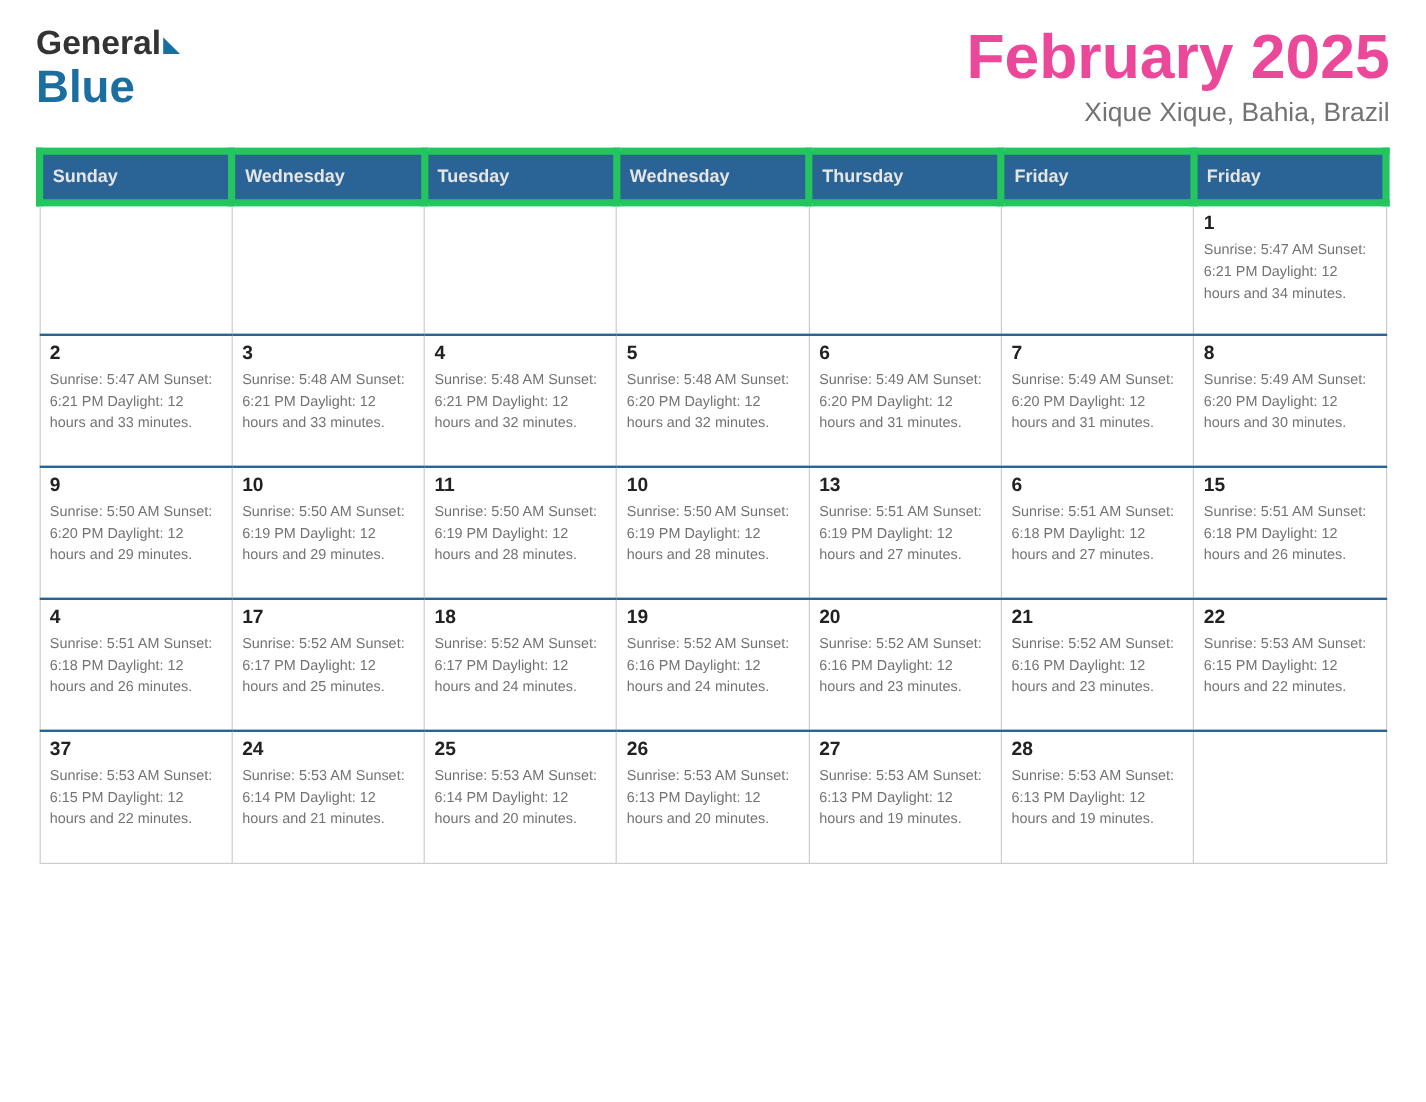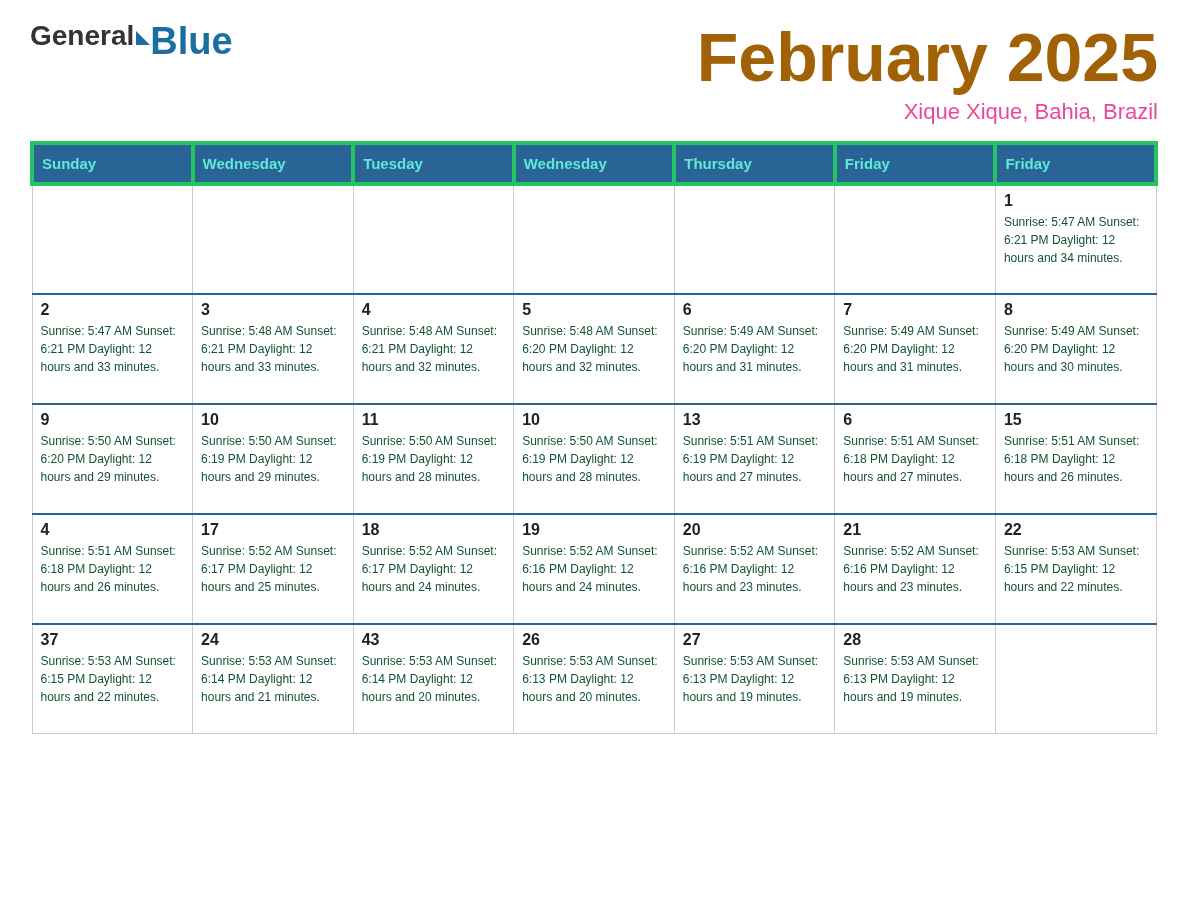--- a/index.html
+++ b/index.html
@@ -11,21 +11,21 @@
       min-height: 918px;
     }
     .header {
       display: flex;
       justify-content: space-between;
       align-items: flex-start;
       margin-bottom: 16px;
     }
     .logo {
       display: flex;
-      flex-direction: row;
+      flex-direction: column;
       align-items: flex-start;
     }
     .logo-text {
       font-size: 28px;
       font-weight: bold;
       color: #333;
       display: flex;
       align-items: center;
     }
     .logo-general { color: #333; }
@@ -41,62 +41,62 @@
     }
     .logo-blue {
       color: #1a6fa0;
       font-size: 38px;
       font-weight: bold;
     }
     .title-section {
       text-align: right;
     }
     .month-title {
-      font-size: 68px;
-      font-weight: bold;
-      color: #a16207;
+      font-size: 52px;
+      font-weight: bold;
+      color: #ec4899;
       line-height: 1.1;
     }
     .location {
       font-size: 22px;
-      color: #ec4899;
+      color: #737373;
       margin-top: 4px;
     }
     .calendar {
       width: 100%;
       border-collapse: collapse;
       border: 1px solid #999;
     }
     .calendar th {
       background-color: #2a6496;
-      color: #5eead4;
+      color: #e5e5e5;
       font-size: 15px;
       font-weight: bold;
       padding: 10px 8px;
       text-align: left;
-      border: 4px solid #22c55e;
+      border: 6px solid #22c55e;
     }
     .calendar td {
       vertical-align: top;
       border: 1px solid #ccc;
       padding: 6px 8px;
       width: calc(100% / 7);
       min-height: 110px;
       height: 110px;
     }
     .day-number {
       font-size: 16px;
       font-weight: bold;
       color: #222;
       display: block;
       margin-bottom: 3px;
     }
     .day-info {
       font-size: 12px;
-      color: #14532d;
+      color: #737373;
       line-height: 1.5;
     }
     .empty-cell {
       background: #fff;
     }
     .week-row td {
       border-top: 2px solid #2a6496;
     }
     .calendar tbody tr:first-child td {
       border-top: none;
@@ -285,21 +285,21 @@
 Sunset: 6:15 PM
 Daylight: 12 hours and 22 minutes.</div>
         </td>
         <td>
           <span class="day-number">24</span>
           <div class="day-info">Sunrise: 5:53 AM
 Sunset: 6:14 PM
 Daylight: 12 hours and 21 minutes.</div>
         </td>
         <td>
-          <span class="day-number">43</span>
+          <span class="day-number">25</span>
           <div class="day-info">Sunrise: 5:53 AM
 Sunset: 6:14 PM
 Daylight: 12 hours and 20 minutes.</div>
         </td>
         <td>
           <span class="day-number">26</span>
           <div class="day-info">Sunrise: 5:53 AM
 Sunset: 6:13 PM
 Daylight: 12 hours and 20 minutes.</div>
         </td>

